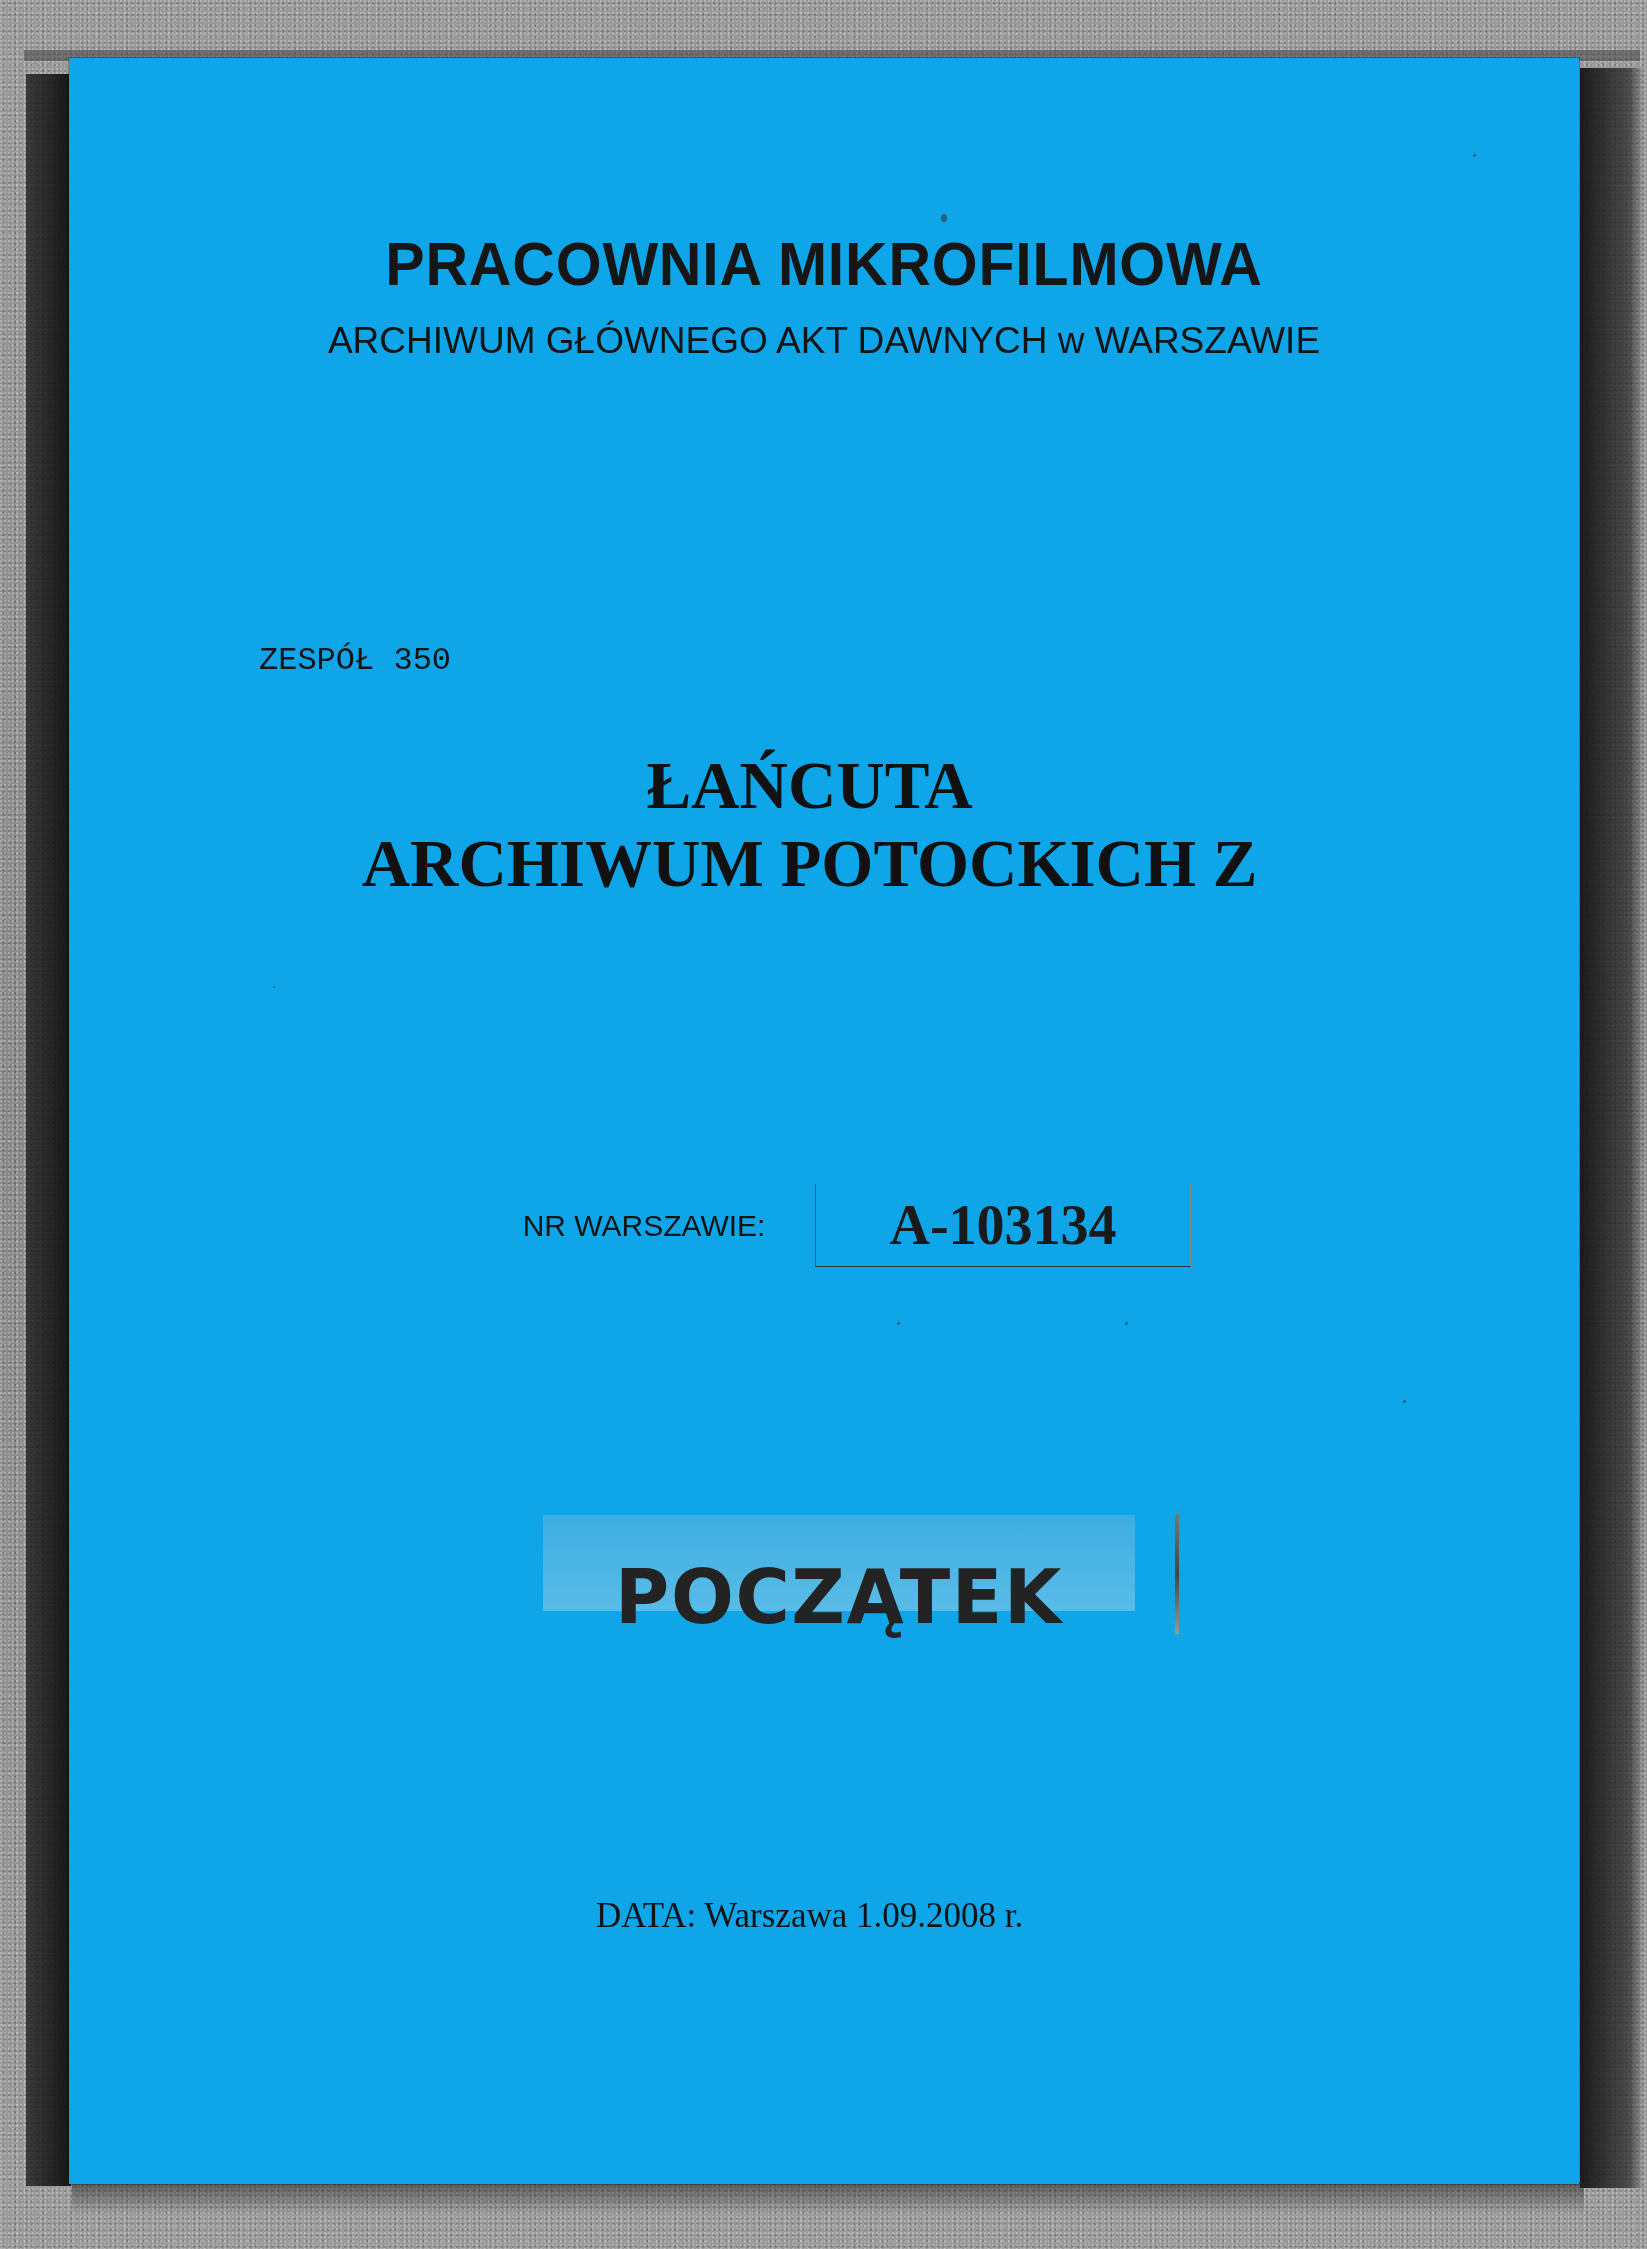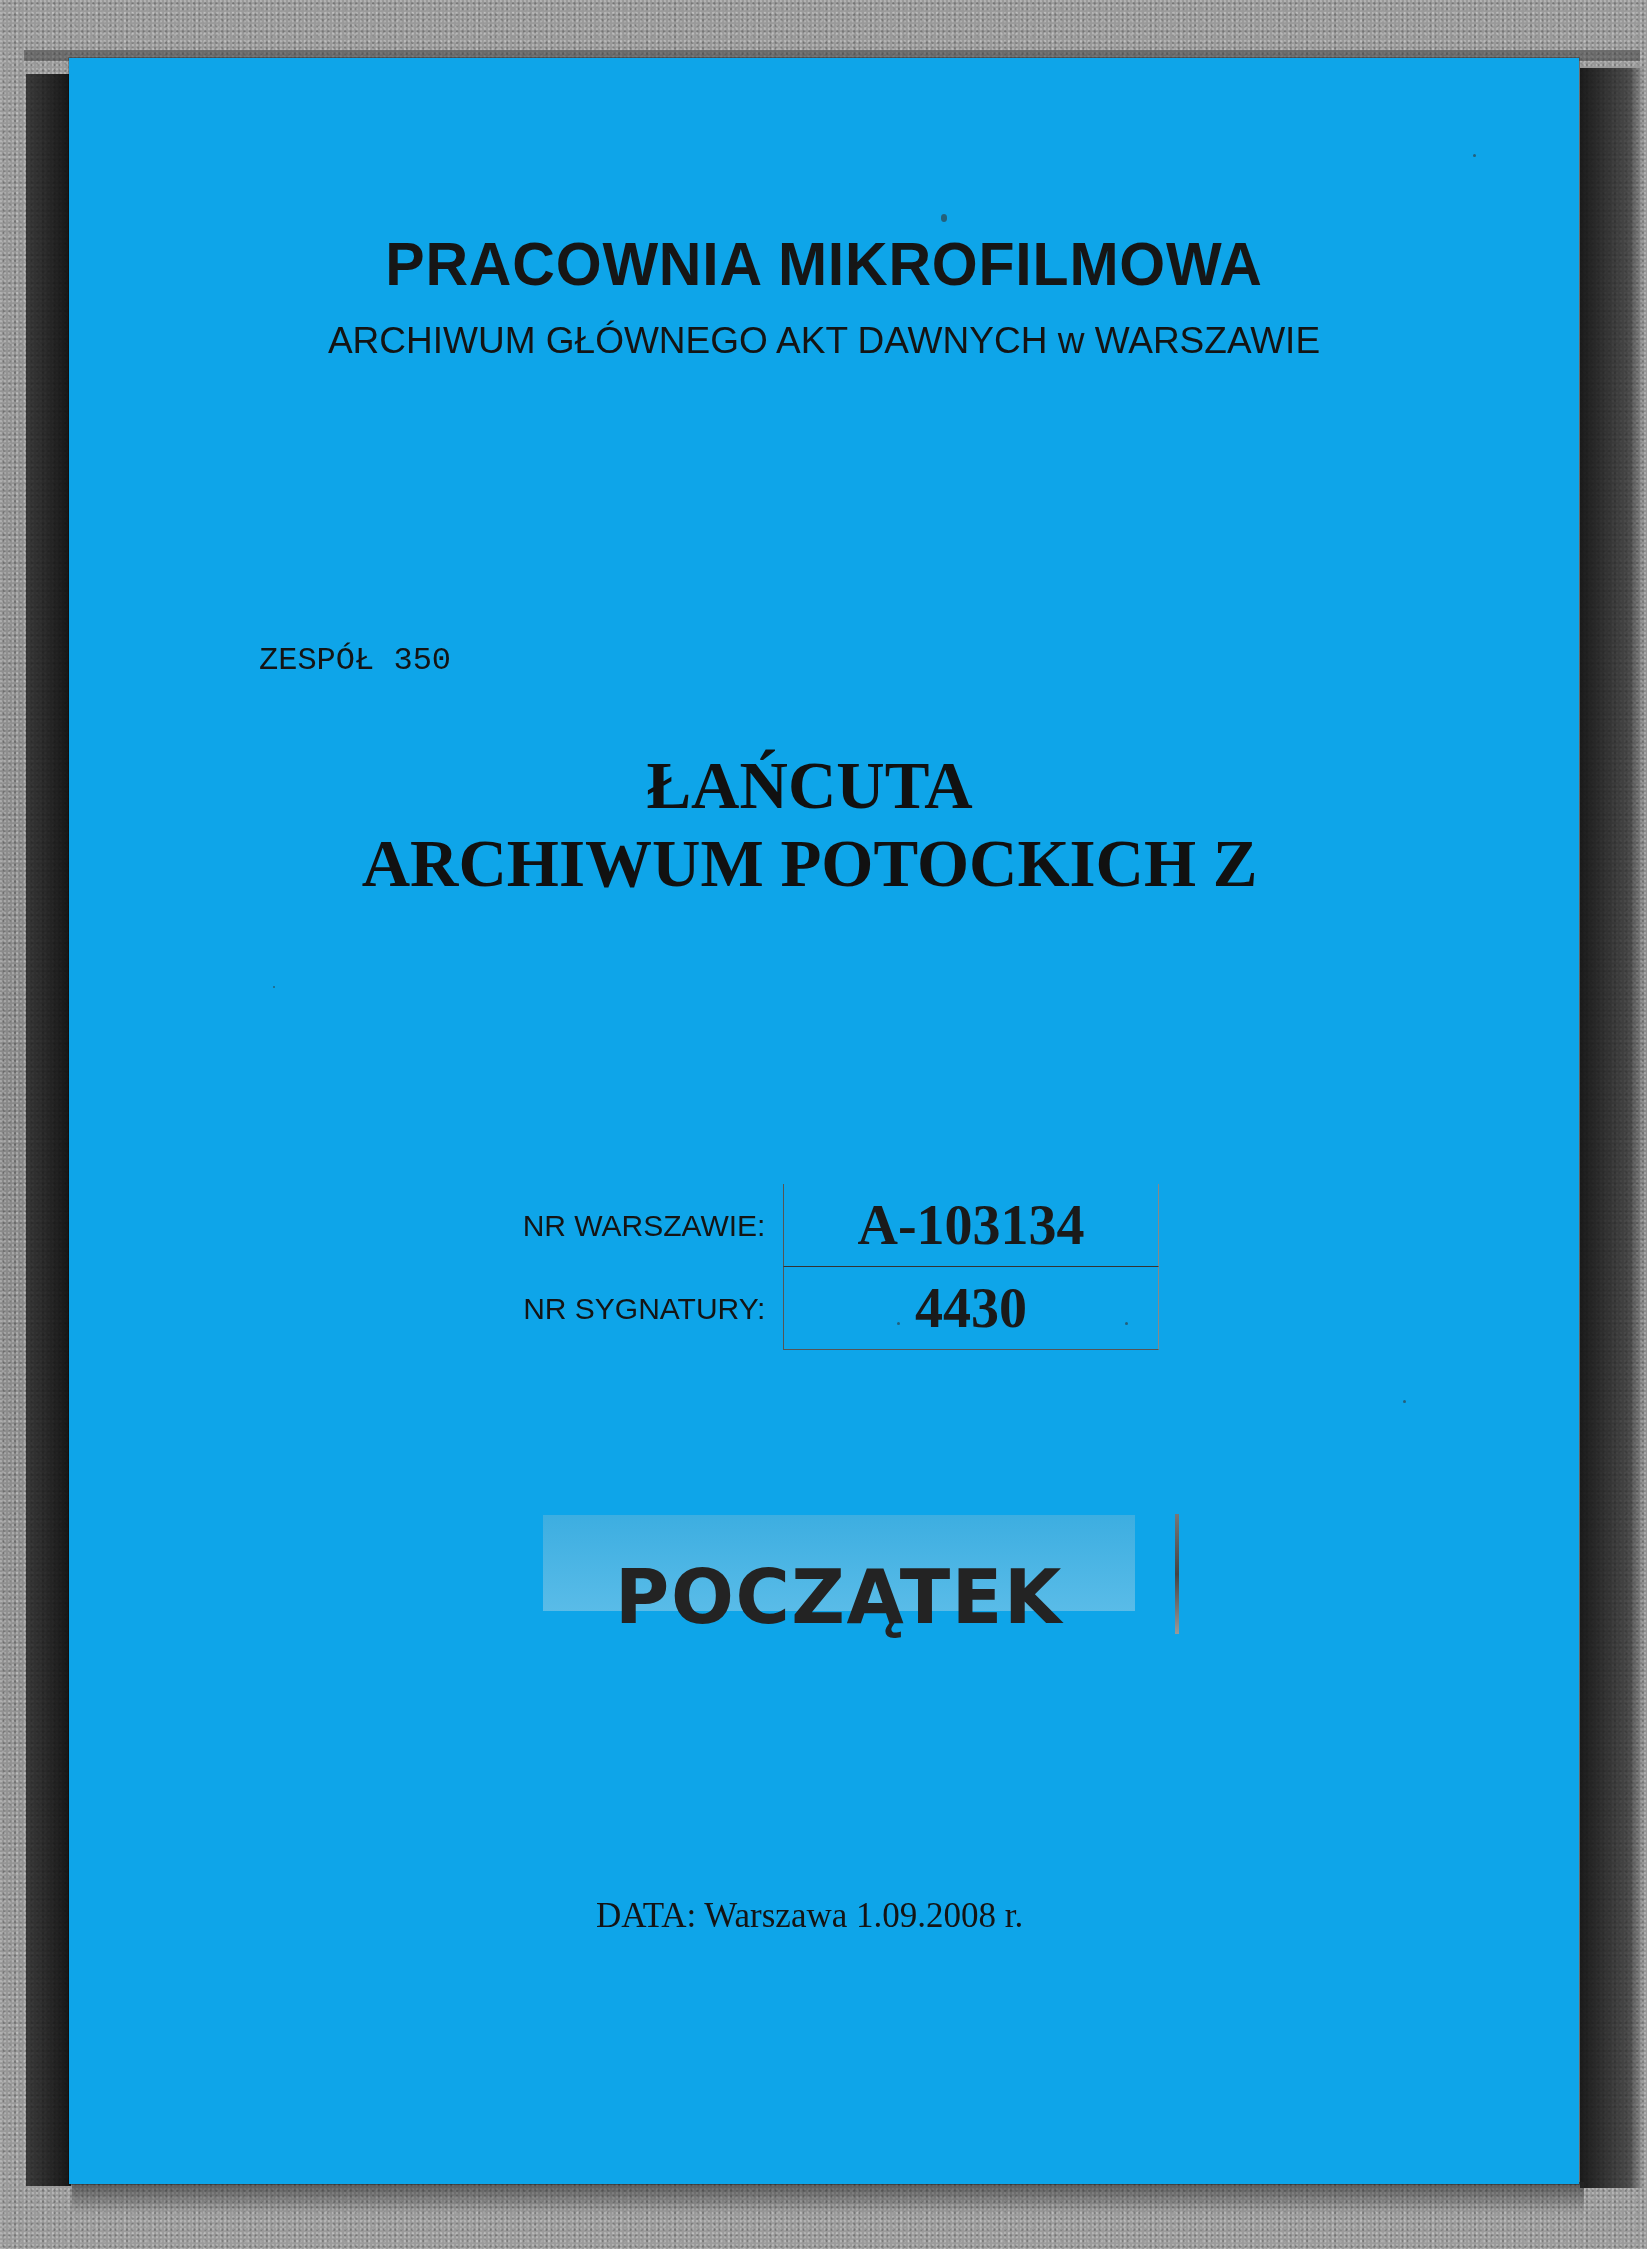--- a/index.html
+++ b/index.html
@@ -144,20 +144,21 @@
       font-family: "Liberation Serif", serif;
       font-weight: bold;
       font-size: 56px;
       color: #1a1a1a;
       border-left: 1.6px solid #555;
       border-right: 0.8px solid #888;
       box-sizing: border-box;
     }
     .info-row.first .info-value {
       border-bottom: 1.6px solid #333;
+      margin-left: 32px;
     }
     .info-row.second .info-value {
       border-bottom: 1.6px solid #555;
     }
     .start-mark {
       position: absolute;
       left: 442px;
       top: 1438px;
       width: 672px;
       height: 128px;
@@ -228,24 +229,20 @@
   <div class="fonds-title">
     <div>ŁAŃCUTA</div>
     <div>ARCHIWUM POTOCKICH Z</div>
   </div>
 
   <div class="info-block">
     <div class="info-row first">
       <div class="info-label">NR WARSZAWIE:</div>
       <div class="info-value">A-103134</div>
     </div>
-    <div class="info-row second">
-      <div class="info-label">NR SYGNATURY:</div>
-      <div class="info-value">4430</div>
-    </div>
   </div>
 
   <div class="start-mark">
     <div class="start-mark-box"></div>
     <div class="start-mark-text">POCZĄTEK</div>
     <div class="start-mark-edge"></div>
   </div>
 
   <div class="date-line">DATA: Warszawa 1.09.2008 r.</div>
 </div>

